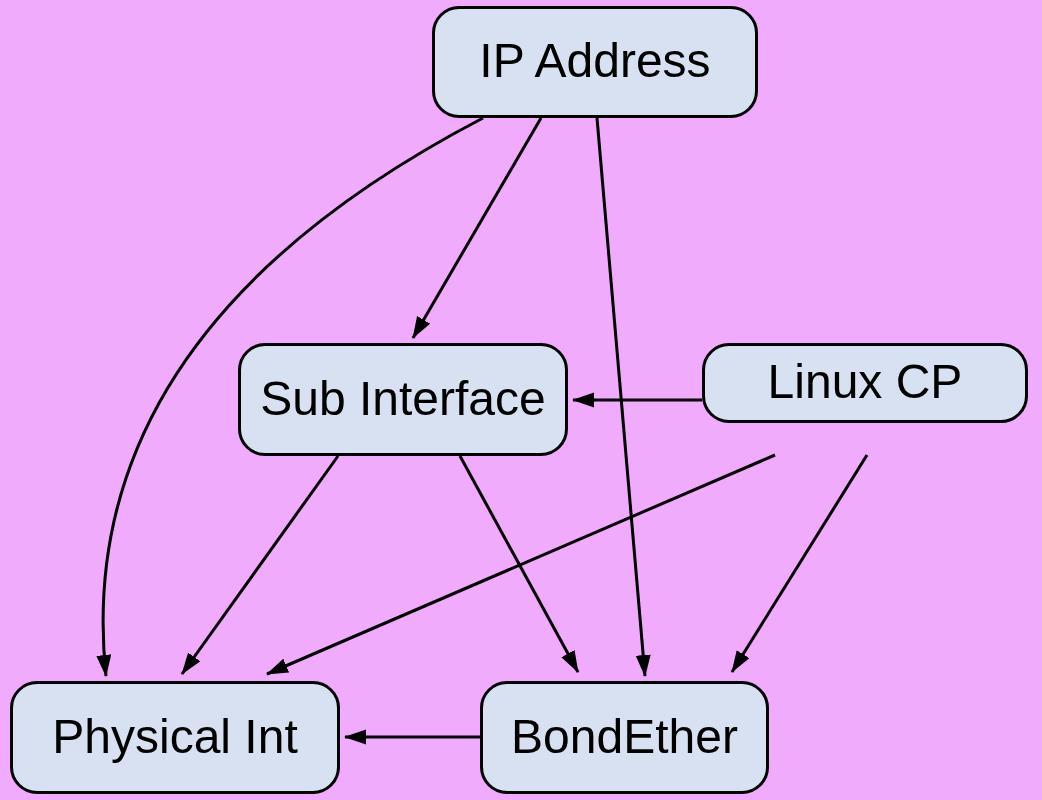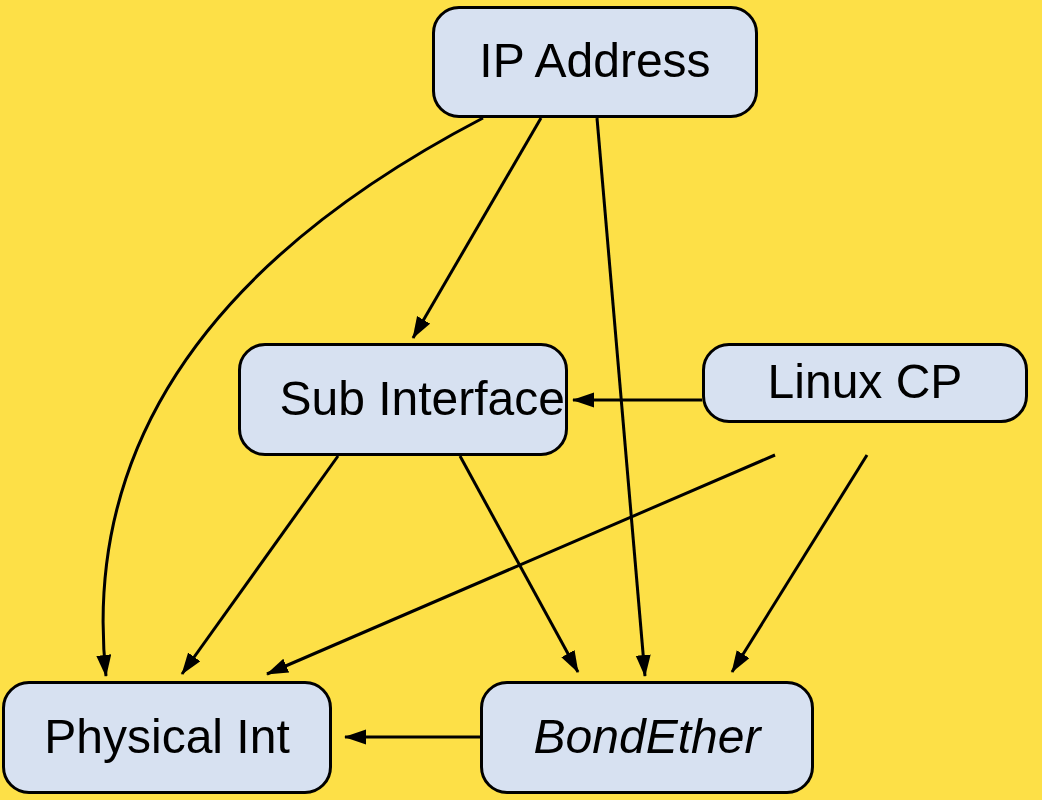--- a/index.html
+++ b/index.html
@@ -4,21 +4,21 @@
 <style>
   html, body {
     margin: 0;
     padding: 0;
     background: #ffffff;
   }
   .canvas {
     position: relative;
     width: 1042px;
     height: 800px;
-    background: #fde047;
+    background: #f0abfc;
     overflow: hidden;
     font-family: "Liberation Sans", sans-serif;
   }
   .edge-layer {
     position: absolute;
     left: 0;
     top: 0;
     width: 1042px;
     height: 800px;
   }
@@ -65,26 +65,26 @@
         <path d="M 867 455 L 732 672" class="edge" marker-end="url(#arrowhead)"></path>
         <path d="M 338 456 L 182 674" class="edge" marker-end="url(#arrowhead)"></path>
         <path d="M 460 456 L 578 672" class="edge" marker-end="url(#arrowhead)"></path>
         <path d="M 480 737 L 345 737" class="edge" marker-end="url(#arrowhead)"></path>
       </g>
   </svg>
   <div id="nodes">
       <div class="node" style="left: 432px; top: 6px; width: 326px; height: 112px;">
         <span class="node-label">IP Address</span>
       </div>
-      <div class="node" style="left: 238px; top: 343px; width: 330px; height: 113px; justify-content: flex-end;">
+      <div class="node" style="left: 238px; top: 343px; width: 330px; height: 113px;">
         <span class="node-label">Sub Interface</span>
       </div>
       <div class="node" style="left: 702px; top: 343px; width: 326px; height: 80px;">
         <span class="node-label">Linux CP</span>
       </div>
-      <div class="node" style="left: 2px; top: 681px; width: 330px; height: 113px;">
+      <div class="node" style="left: 10px; top: 681px; width: 330px; height: 113px;">
         <span class="node-label">Physical Int</span>
       </div>
-      <div class="node" style="left: 480px; top: 681px; width: 334px; height: 113px; font-style: italic;">
+      <div class="node" style="left: 480px; top: 681px; width: 289px; height: 113px;">
         <span class="node-label">BondEther</span>
       </div>
     </div>
 </div>
 
 </body></html>

